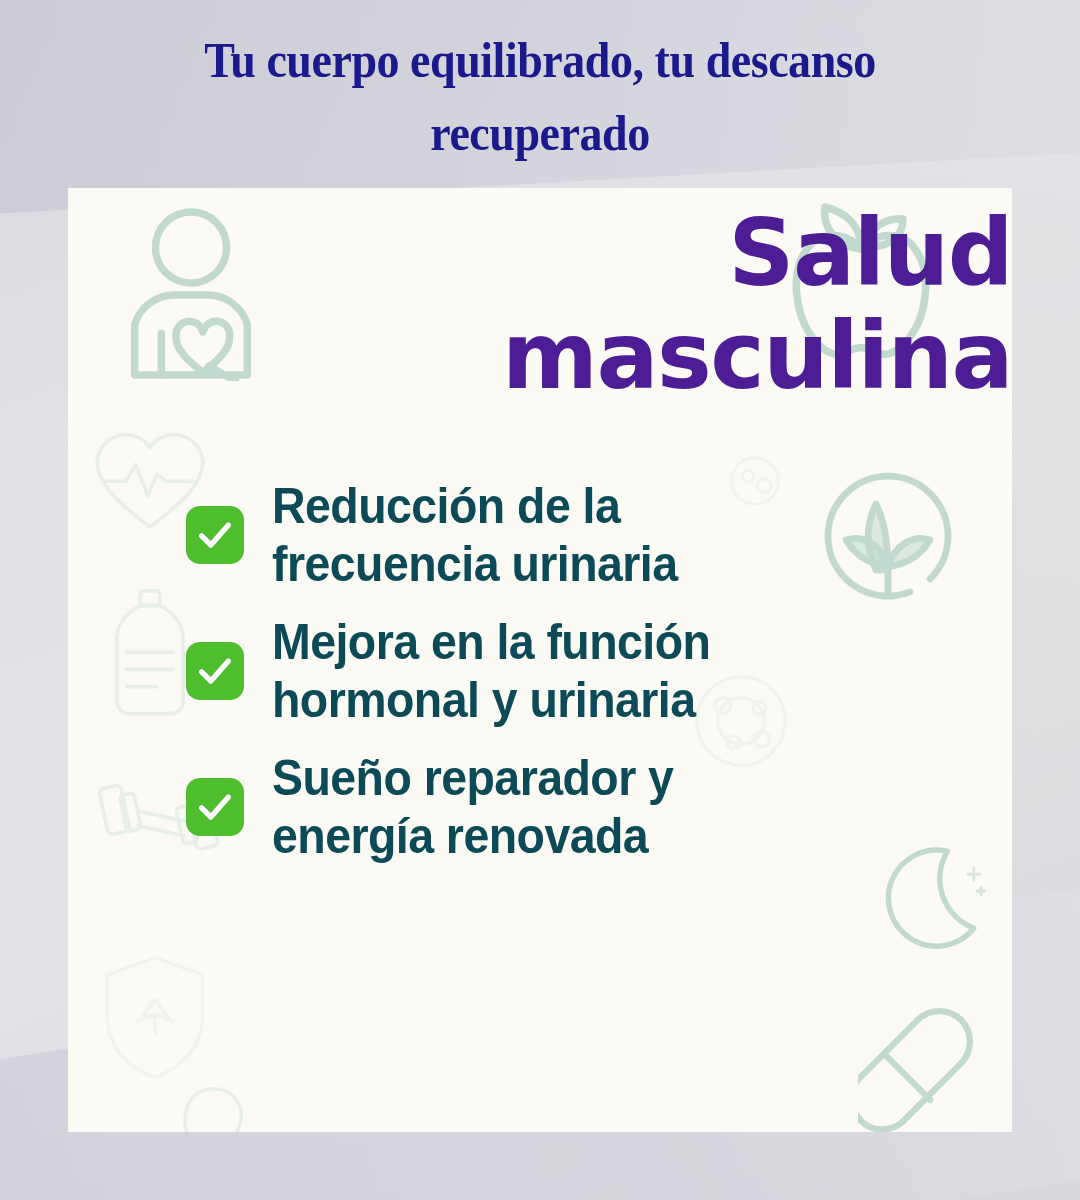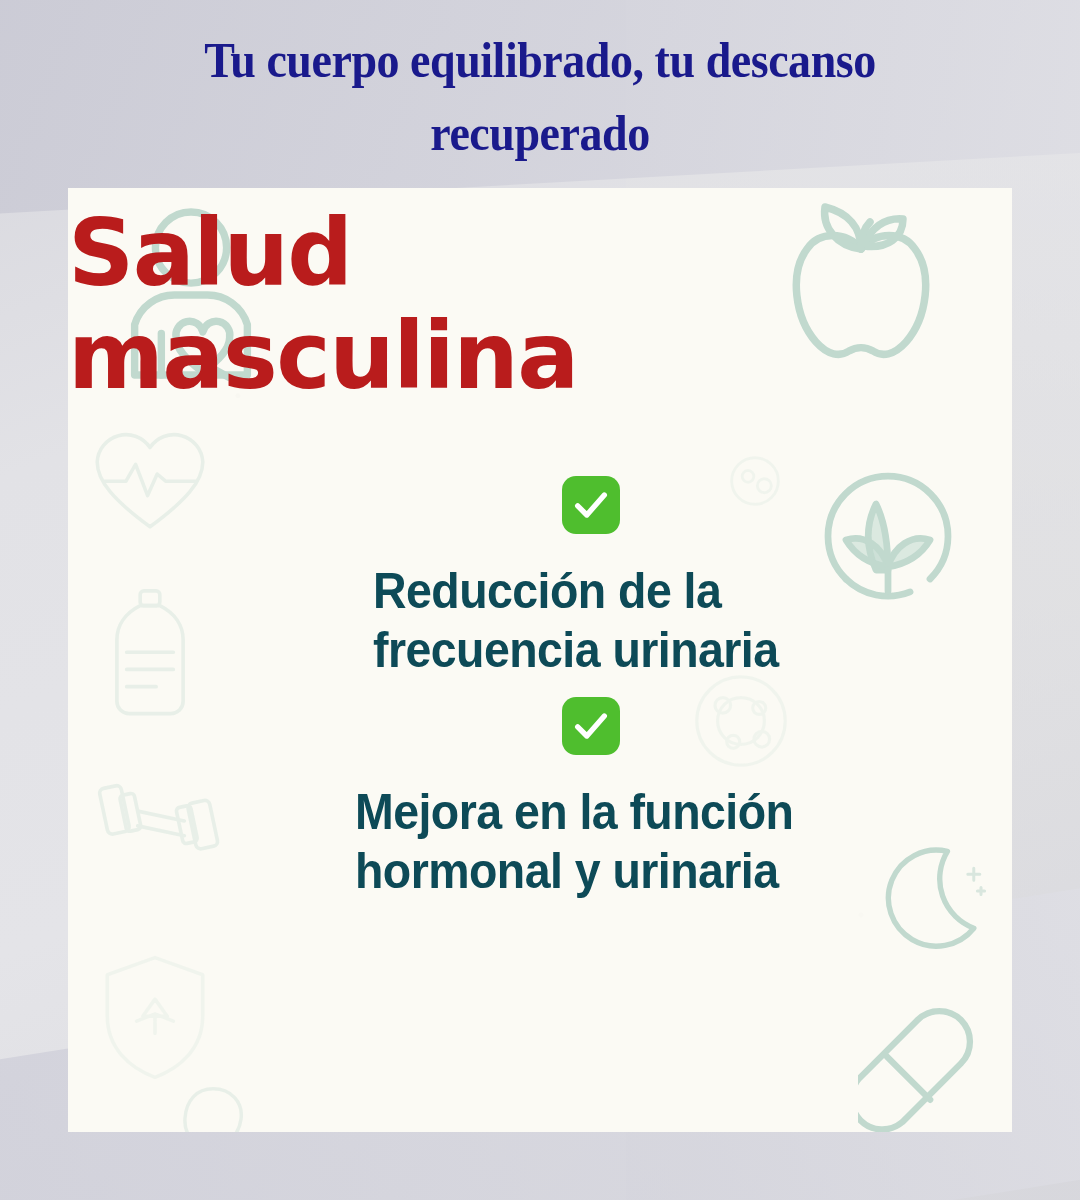--- a/index.html
+++ b/index.html
@@ -116,22 +116,22 @@
   #wm-blob    { left: 110px; top: 895px; width: 70px;  height: 70px; }
   #wm-cells   { left: 608px; top: 468px; width: 130px; height: 130px; }
   #wm-cells2  { left: 652px; top: 258px; width: 70px;  height: 70px; }
 
   
   #card-title {
     position: absolute;
     left: 0;
     top: 14px;
     width: 944px;
-    text-align: left;
-    color: #b91c1c;
+    text-align: right;
+    color: #4c1d95;
     font-family: "DejaVu Sans", sans-serif;
     font-weight: bold;
     font-size: 92px;
     line-height: 1.12;
     letter-spacing: -1.5px;
     white-space: pre-line;
     z-index: 4;
   }
 
   
@@ -141,21 +141,20 @@
     top: 288px;
     width: 810px;
     z-index: 4;
   }
   .benefit {
     display: flex;
     align-items: center;
     gap: 28px;
     margin-bottom: 18px;
     min-height: 118px;
-    flex-direction: column;
   }
   .check {
     flex: 0 0 auto;
     width: 58px;
     height: 58px;
     border-radius: 14px;
     background: #4fbe2e;
     display: flex;
     align-items: center;
     justify-content: center;
@@ -310,15 +309,24 @@
     <div class="benefit">
       <div class="check">
         <svg viewBox="0 0 24 24" fill="none" stroke="#ffffff" stroke-width="3.2" stroke-linecap="round" stroke-linejoin="round">
           <path d="M4 12.5 L9.5 18 L20 6"></path>
         </svg>
       </div>
       <div class="benefit-text">Mejora en la función
 hormonal y urinaria</div>
     </div>
 
+    <div class="benefit">
+      <div class="check">
+        <svg viewBox="0 0 24 24" fill="none" stroke="#ffffff" stroke-width="3.2" stroke-linecap="round" stroke-linejoin="round">
+          <path d="M4 12.5 L9.5 18 L20 6"></path>
+        </svg>
+      </div>
+      <div class="benefit-text">Sueño reparador y
+energía renovada</div>
+    </div>
 
   </div>
 </div>
 
 </body></html>

